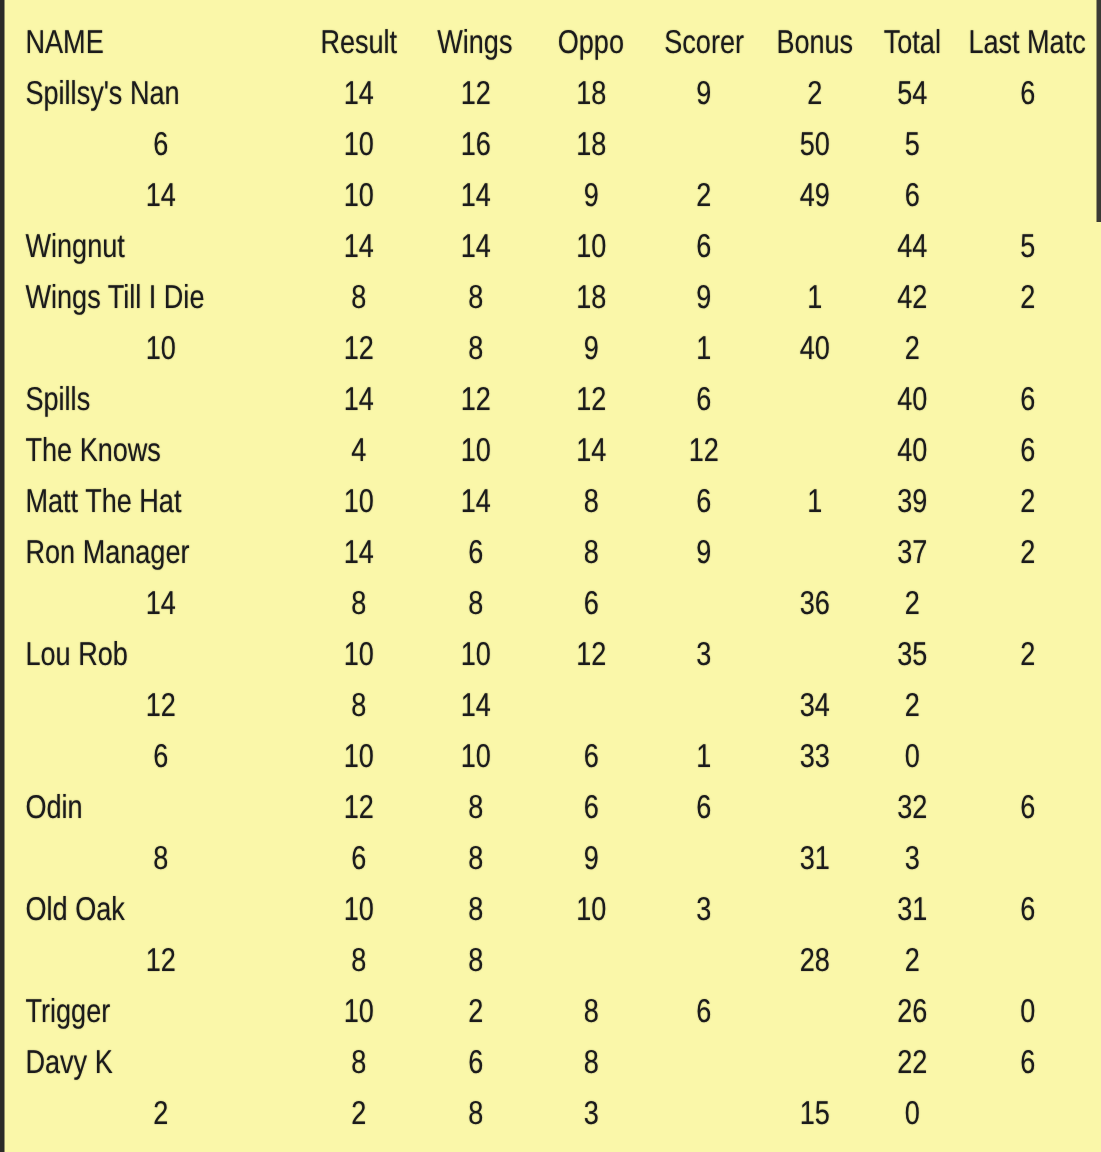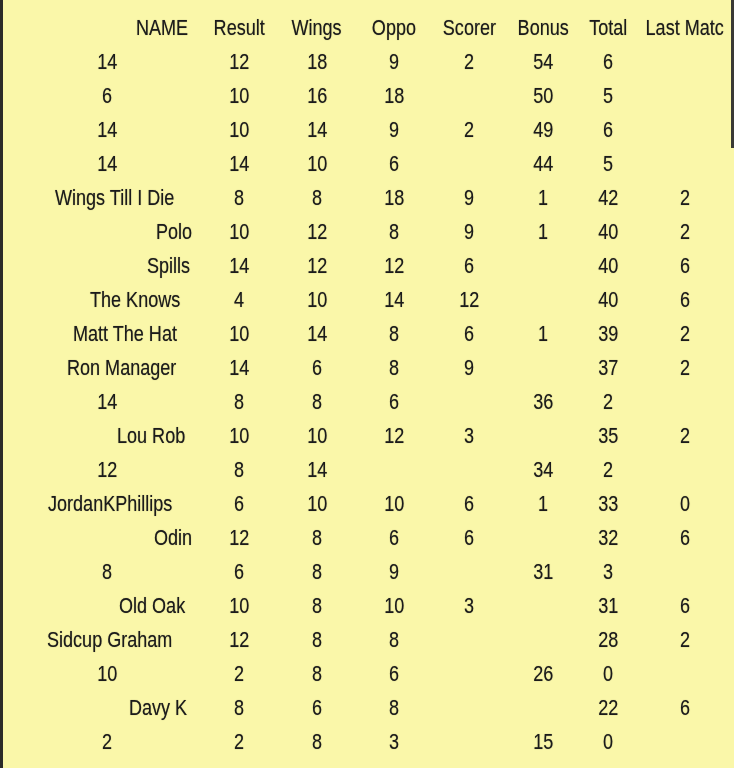--- a/index.html
+++ b/index.html
@@ -37,21 +37,21 @@
     align-items: center;
     color: #1b1b1b;
     font-size: 22px;
     font-weight: 400;
     white-space: nowrap;
   }
   .cell {
     overflow: visible;
   }
   .name-cell {
-    text-align: right;
+    text-align: left;
     padding-left: 3px;
   }
   .num-cell {
     text-align: center;
   }
   
   .cond {
     display: inline-block;
     transform: scaleX(0.82);
     text-shadow: 0 0 1px rgba(40, 40, 30, 0.55);
@@ -75,20 +75,21 @@
     <div class="cell num-cell"><span class="cond">Wings</span></div>
     <div class="cell num-cell"><span class="cond">Oppo</span></div>
     <div class="cell num-cell"><span class="cond">Scorer</span></div>
     <div class="cell num-cell"><span class="cond">Bonus</span></div>
     <div class="cell num-cell"><span class="cond">Total</span></div>
     <div class="cell num-cell"><span class="cond">Last Matc</span></div>
   </div>
 
   <div>
       <div class="row">
+        <div class="cell name-cell"><span class="cond">Spillsy's Nan</span></div>
         <div class="cell num-cell"><span class="cond">14</span></div>
         <div class="cell num-cell"><span class="cond">12</span></div>
         <div class="cell num-cell"><span class="cond">18</span></div>
         <div class="cell num-cell"><span class="cond">9</span></div>
         <div class="cell num-cell"><span class="cond">2</span></div>
         <div class="cell num-cell"><span class="cond">54</span></div>
         <div class="cell num-cell"><span class="cond">6</span></div>
       </div>
       <div class="row">
         <div class="cell num-cell"><span class="cond">6</span></div>
@@ -102,40 +103,40 @@
       <div class="row">
         <div class="cell num-cell"><span class="cond">14</span></div>
         <div class="cell num-cell"><span class="cond">10</span></div>
         <div class="cell num-cell"><span class="cond">14</span></div>
         <div class="cell num-cell"><span class="cond">9</span></div>
         <div class="cell num-cell"><span class="cond">2</span></div>
         <div class="cell num-cell"><span class="cond">49</span></div>
         <div class="cell num-cell"><span class="cond">6</span></div>
       </div>
       <div class="row">
+        <div class="cell name-cell"><span class="cond">Wingnut</span></div>
         <div class="cell num-cell"><span class="cond">14</span></div>
         <div class="cell num-cell"><span class="cond">14</span></div>
         <div class="cell num-cell"><span class="cond">10</span></div>
         <div class="cell num-cell"><span class="cond">6</span></div>
         <div class="cell num-cell"><span class="cond"></span></div>
         <div class="cell num-cell"><span class="cond">44</span></div>
         <div class="cell num-cell"><span class="cond">5</span></div>
       </div>
       <div class="row">
         <div class="cell name-cell"><span class="cond">Wings Till I Die</span></div>
         <div class="cell num-cell"><span class="cond">8</span></div>
         <div class="cell num-cell"><span class="cond">8</span></div>
         <div class="cell num-cell"><span class="cond">18</span></div>
         <div class="cell num-cell"><span class="cond">9</span></div>
         <div class="cell num-cell"><span class="cond">1</span></div>
         <div class="cell num-cell"><span class="cond">42</span></div>
         <div class="cell num-cell"><span class="cond">2</span></div>
       </div>
       <div class="row">
-        <div class="cell name-cell"><span class="cond">Polo</span></div>
         <div class="cell num-cell"><span class="cond">10</span></div>
         <div class="cell num-cell"><span class="cond">12</span></div>
         <div class="cell num-cell"><span class="cond">8</span></div>
         <div class="cell num-cell"><span class="cond">9</span></div>
         <div class="cell num-cell"><span class="cond">1</span></div>
         <div class="cell num-cell"><span class="cond">40</span></div>
         <div class="cell num-cell"><span class="cond">2</span></div>
       </div>
       <div class="row">
         <div class="cell name-cell"><span class="cond">Spills</span></div>
@@ -199,21 +200,20 @@
       <div class="row">
         <div class="cell num-cell"><span class="cond">12</span></div>
         <div class="cell num-cell"><span class="cond">8</span></div>
         <div class="cell num-cell"><span class="cond">14</span></div>
         <div class="cell num-cell"><span class="cond"></span></div>
         <div class="cell num-cell"><span class="cond"></span></div>
         <div class="cell num-cell"><span class="cond">34</span></div>
         <div class="cell num-cell"><span class="cond">2</span></div>
       </div>
       <div class="row">
-        <div class="cell name-cell"><span class="cond">JordanKPhillips</span></div>
         <div class="cell num-cell"><span class="cond">6</span></div>
         <div class="cell num-cell"><span class="cond">10</span></div>
         <div class="cell num-cell"><span class="cond">10</span></div>
         <div class="cell num-cell"><span class="cond">6</span></div>
         <div class="cell num-cell"><span class="cond">1</span></div>
         <div class="cell num-cell"><span class="cond">33</span></div>
         <div class="cell num-cell"><span class="cond">0</span></div>
       </div>
       <div class="row">
         <div class="cell name-cell"><span class="cond">Odin</span></div>
@@ -238,30 +238,30 @@
         <div class="cell name-cell"><span class="cond">Old Oak</span></div>
         <div class="cell num-cell"><span class="cond">10</span></div>
         <div class="cell num-cell"><span class="cond">8</span></div>
         <div class="cell num-cell"><span class="cond">10</span></div>
         <div class="cell num-cell"><span class="cond">3</span></div>
         <div class="cell num-cell"><span class="cond"></span></div>
         <div class="cell num-cell"><span class="cond">31</span></div>
         <div class="cell num-cell"><span class="cond">6</span></div>
       </div>
       <div class="row">
-        <div class="cell name-cell"><span class="cond">Sidcup Graham</span></div>
         <div class="cell num-cell"><span class="cond">12</span></div>
         <div class="cell num-cell"><span class="cond">8</span></div>
         <div class="cell num-cell"><span class="cond">8</span></div>
         <div class="cell num-cell"><span class="cond"></span></div>
         <div class="cell num-cell"><span class="cond"></span></div>
         <div class="cell num-cell"><span class="cond">28</span></div>
         <div class="cell num-cell"><span class="cond">2</span></div>
       </div>
       <div class="row">
+        <div class="cell name-cell"><span class="cond">Trigger</span></div>
         <div class="cell num-cell"><span class="cond">10</span></div>
         <div class="cell num-cell"><span class="cond">2</span></div>
         <div class="cell num-cell"><span class="cond">8</span></div>
         <div class="cell num-cell"><span class="cond">6</span></div>
         <div class="cell num-cell"><span class="cond"></span></div>
         <div class="cell num-cell"><span class="cond">26</span></div>
         <div class="cell num-cell"><span class="cond">0</span></div>
       </div>
       <div class="row">
         <div class="cell name-cell"><span class="cond">Davy K</span></div>

